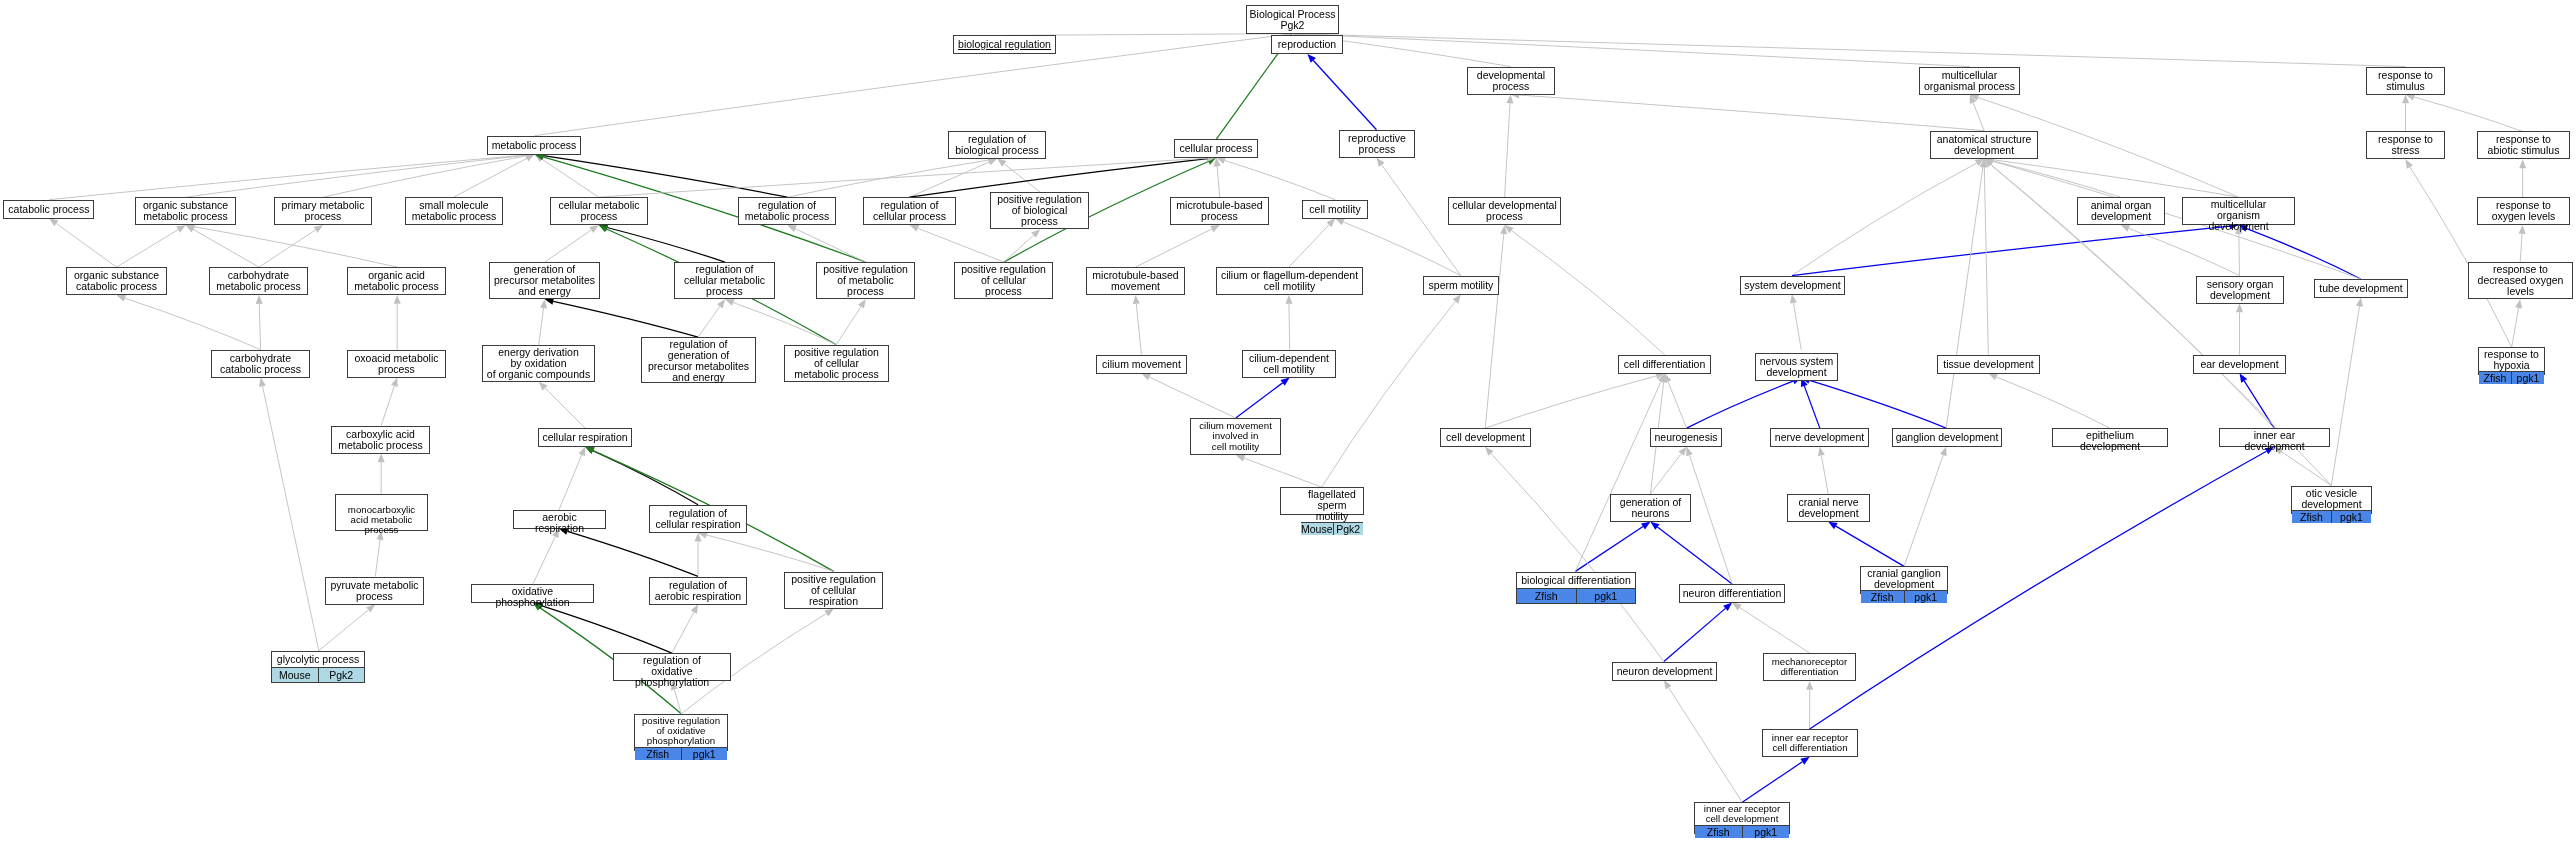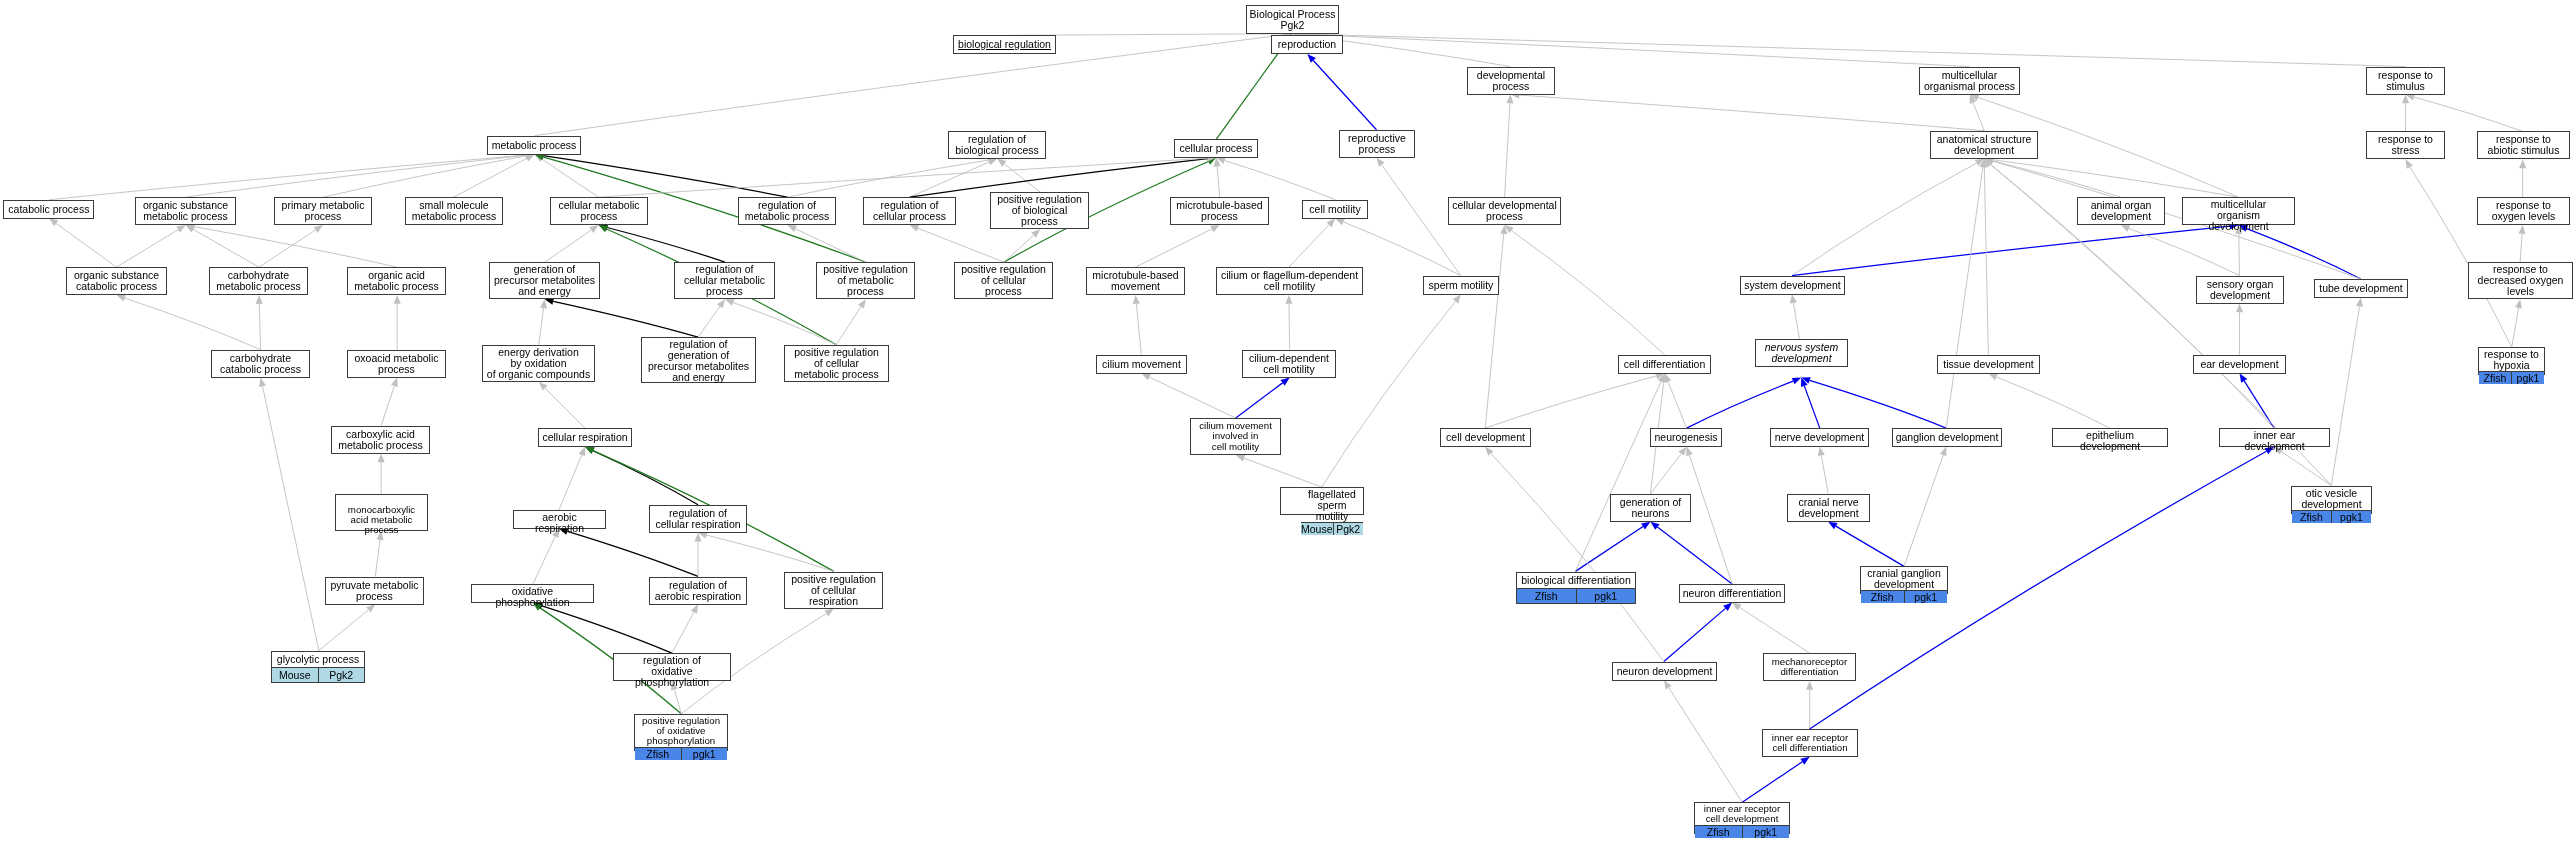--- a/index.html
+++ b/index.html
@@ -458,21 +458,21 @@
       <div class="node" style="left: 1096px; top: 355px; width: 91px; height: 18.5px;">
         <div class="lbl">cilium movement</div>
       </div>
       <div class="node" style="left: 1242px; top: 350px; width: 94px; height: 28px; justify-content: flex-end;">
         <div class="lbl">cilium-dependent
 cell motility</div>
       </div>
       <div class="node" style="left: 1618px; top: 355px; width: 93px; height: 18.5px;">
         <div class="lbl">cell differentiation</div>
       </div>
-      <div class="node" style="left: 1755px; top: 339px; width: 93px; height: 28px; font-style: italic;">
+      <div class="node" style="left: 1755px; top: 353px; width: 83px; height: 28px;">
         <div class="lbl">nervous system
 development</div>
       </div>
       <div class="node" style="left: 1937px; top: 355px; width: 103px; height: 18.5px;">
         <div class="lbl">tissue development</div>
       </div>
       <div class="node" style="left: 2193px; top: 355px; width: 93px; height: 18.5px;">
         <div class="lbl">ear development</div>
       </div>
       <div class="node" style="left: 2478px; top: 347px; width: 67px; height: 28px;">

